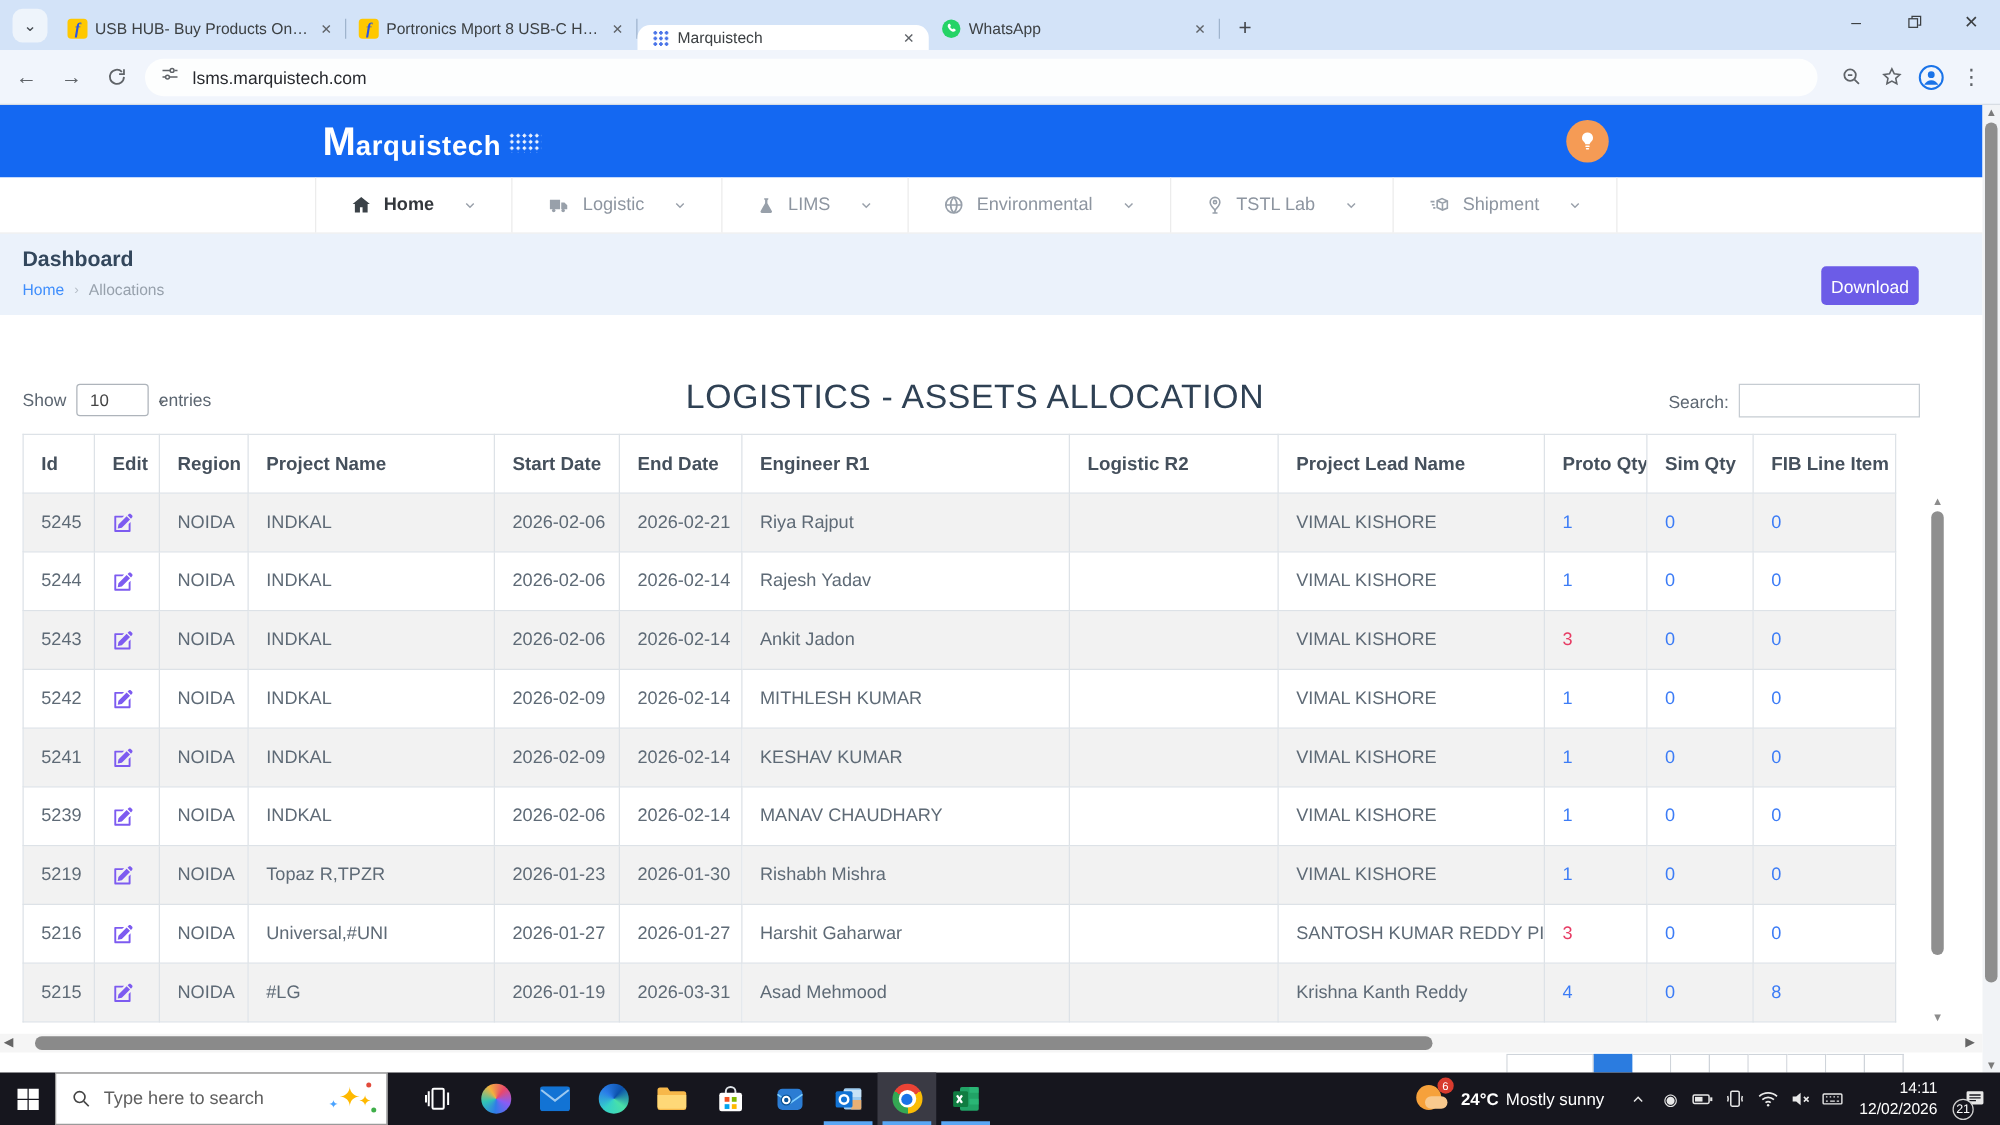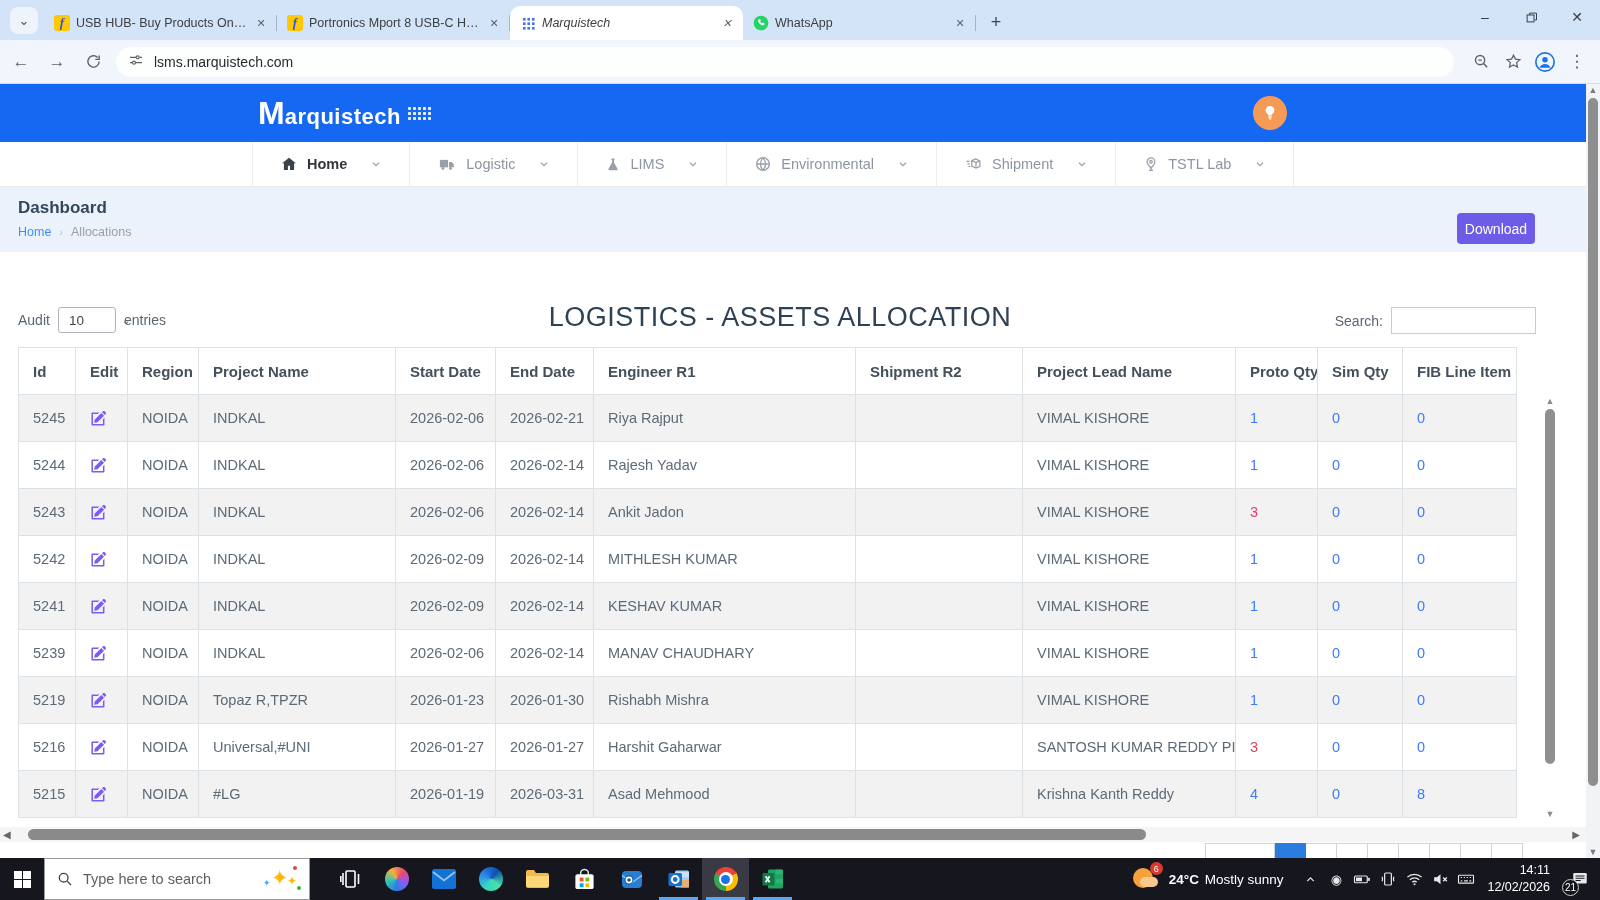--- a/index.html
+++ b/index.html
@@ -6,21 +6,21 @@
   html,body { width:1600px; height:900px; overflow:hidden; }
   body { font-family:"Liberation Sans", sans-serif; background:#fff; position:relative; }
   #screen { position:absolute; inset:0; width:1600px; height:900px; }
 
   
   #tabstrip { position:absolute; left:0; top:0; width:1600px; height:40px; background:#d3e3f8; display:flex; align-items:flex-end; }
   .tab-search-btn { position:absolute; left:10px; top:7px; width:28px; height:27px; background:#eef4fb; border-radius:8px; display:flex; align-items:center; justify-content:center; color:#4a4f55; font-size:13px; }
   #tabs { display:flex; margin-left:44px; height:40px; align-items:flex-end; }
   .tab { width:233px; height:34px; display:flex; align-items:center; padding:0 8px 0 10px; color:#3c4043; font-size:12.5px; position:relative; }
   .tab:not(.active):after { content:""; position:absolute; right:0; top:9px; height:16px; width:1px; background:#9fb4cd; }
-  .tab.active { background:#fff; border-radius:10px 10px 0 0; height:34px;font-style:italic; }
+  .tab.active { background:#fff; border-radius:10px 10px 0 0; height:20px; }
   .tab .title { flex:1; white-space:nowrap; overflow:hidden; text-overflow:ellipsis; margin:0 6px; }
   .tab .close { width:16px; height:16px; border-radius:50%; display:flex; align-items:center; justify-content:center; font-size:11px; color:#5f6368; }
   .favicon { width:16px; height:16px; flex:0 0 16px; display:flex; align-items:center; justify-content:center; }
   .fav-flipkart { background:#ffc800; border-radius:3px; color:#2a55e5; font-weight:bold; font-style:italic; font-size:13px; font-family:"Liberation Serif", serif; }
   .fav-grid { background-image:radial-gradient(#4a74e8 1.3px, transparent 1.4px); background-size:4.5px 4.5px; width:13px; height:13px; }
   .newtab { width:28px; height:28px; margin:0 0 4px 6px; display:flex; align-items:center; justify-content:center; font-size:18px; color:#44474c; }
   .win-controls { position:absolute; right:0; top:0; height:34px; display:flex; }
   .win-btn { width:46px; height:34px; display:flex; align-items:center; justify-content:center; color:#3c4043; font-size:14px; }
 
   #toolbar { position:absolute; left:0; top:40px; width:1600px; height:44px; background:#f1f5fc; border-bottom:1px solid #d8dde4; display:flex; align-items:center; }
@@ -286,41 +286,41 @@
         </span>
         <span>Environmental</span>
         <span class="chev">
           <svg width="12" height="12" viewBox="0 0 24 24" fill="none" stroke="#9aa1ab" stroke-width="2.4">
             <path d="M6 9.5l6 6 6-6"></path>
           </svg>
         </span>
       </div>
       <div class="nav-item">
         <span>
-          <svg width="19" height="17" viewBox="0 0 24 24" fill="none" stroke="#98a0aa" stroke-width="1.8">
-            <path d="M9.5 6.5 15 4l6 2.8v8L15.5 17l-6-2.8z"></path>
-            <path d="M9.5 6.5l6 2.7 5.5-2.4M15.5 9.2V17M2 7.5h4.5M3.5 11h3M5 14.5h2.5"></path>
-          </svg>
-        </span>
-        <span>Shipment</span>
-        <span class="chev">
-          <svg width="12" height="12" viewBox="0 0 24 24" fill="none" stroke="#9aa1ab" stroke-width="2.4">
-            <path d="M6 9.5l6 6 6-6"></path>
-          </svg>
-        </span>
-      </div>
-      <div class="nav-item">
-        <span>
           <svg width="16" height="18" viewBox="0 0 24 24" fill="none" stroke="#98a0aa" stroke-width="1.9">
             <path d="M12 2.8a5.8 5.8 0 0 1 5.8 5.8c0 3-3 6.6-5.8 9.4-2.8-2.8-5.8-6.4-5.8-9.4A5.8 5.8 0 0 1 12 2.8z"></path>
             <circle cx="12" cy="8.6" r="1.9"></circle>
             <path d="M12 18v3.5M9 21.5h6"></path>
           </svg>
         </span>
         <span>TSTL Lab</span>
+        <span class="chev">
+          <svg width="12" height="12" viewBox="0 0 24 24" fill="none" stroke="#9aa1ab" stroke-width="2.4">
+            <path d="M6 9.5l6 6 6-6"></path>
+          </svg>
+        </span>
+      </div>
+      <div class="nav-item">
+        <span>
+          <svg width="19" height="17" viewBox="0 0 24 24" fill="none" stroke="#98a0aa" stroke-width="1.8">
+            <path d="M9.5 6.5 15 4l6 2.8v8L15.5 17l-6-2.8z"></path>
+            <path d="M9.5 6.5l6 2.7 5.5-2.4M15.5 9.2V17M2 7.5h4.5M3.5 11h3M5 14.5h2.5"></path>
+          </svg>
+        </span>
+        <span>Shipment</span>
         <span class="chev">
           <svg width="12" height="12" viewBox="0 0 24 24" fill="none" stroke="#9aa1ab" stroke-width="2.4">
             <path d="M6 9.5l6 6 6-6"></path>
           </svg>
         </span>
       </div>
     </div>
 
   <div id="pagehead">
     <div id="dash-title">Dashboard</div>
@@ -329,21 +329,21 @@
       <span class="sep">›</span>
       <span>Allocations</span>
     </div>
     <button id="download-btn">Download</button>
   </div>
 
   <div id="content">
     <div id="table-title">LOGISTICS - ASSETS ALLOCATION</div>
     <div id="controls">
       <div id="show-wrap">
-        <span>Audit</span>
+        <span>Show</span>
         <span id="page-size">
           <span>10</span>
           <span style="font-size:10px;color:#555;">⌄</span>
         </span>
         <span>entries</span>
       </div>
       <div id="search-wrap">
         <span>Search:</span>
         <input id="search-input" type="text" value="" style="">
       </div>
@@ -366,21 +366,21 @@
         </colgroup>
       <thead>
           <tr id="alloc-head">
             <th>Id</th>
             <th>Edit</th>
             <th>Region</th>
             <th>Project Name</th>
             <th>Start Date</th>
             <th>End Date</th>
             <th>Engineer R1</th>
-            <th>Shipment R2</th>
+            <th>Logistic R2</th>
             <th>Project Lead Name</th>
             <th>Proto Qty</th>
             <th>Sim Qty</th>
             <th>FIB Line Item Qty</th>
           </tr>
         </thead>
       <tbody id="alloc-body">
           <tr class="stripe">
             <td>5245</td>
             <td class="edit-cell">

